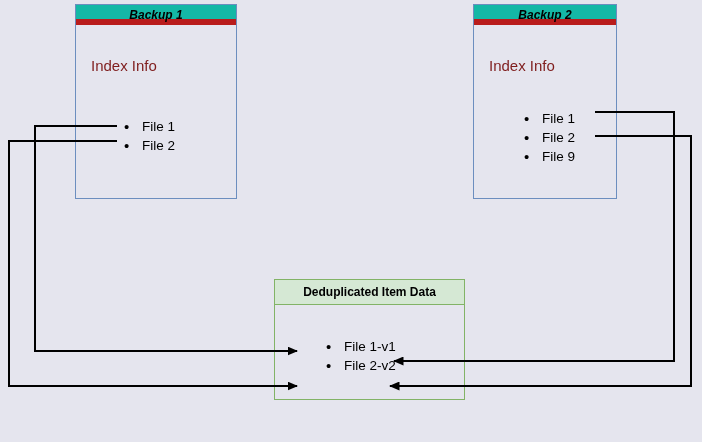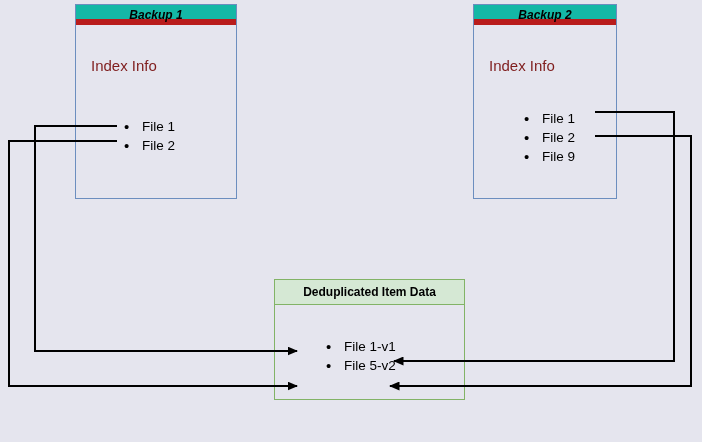--- a/index.html
+++ b/index.html
@@ -140,18 +140,18 @@
         <li>File 9</li>
       </ul>
     </div>
   </div>
 
   <div class="box green" id="dedup-box">
     <div class="box-header">Deduplicated Item Data</div>
     <div class="box-body">
       <ul class="file-list">
         <li>File 1-v1</li>
-        <li>File 5-v2</li>
+        <li>File 2-v2</li>
       </ul>
     </div>
   </div>
 
 </div>
 
 </body></html>

